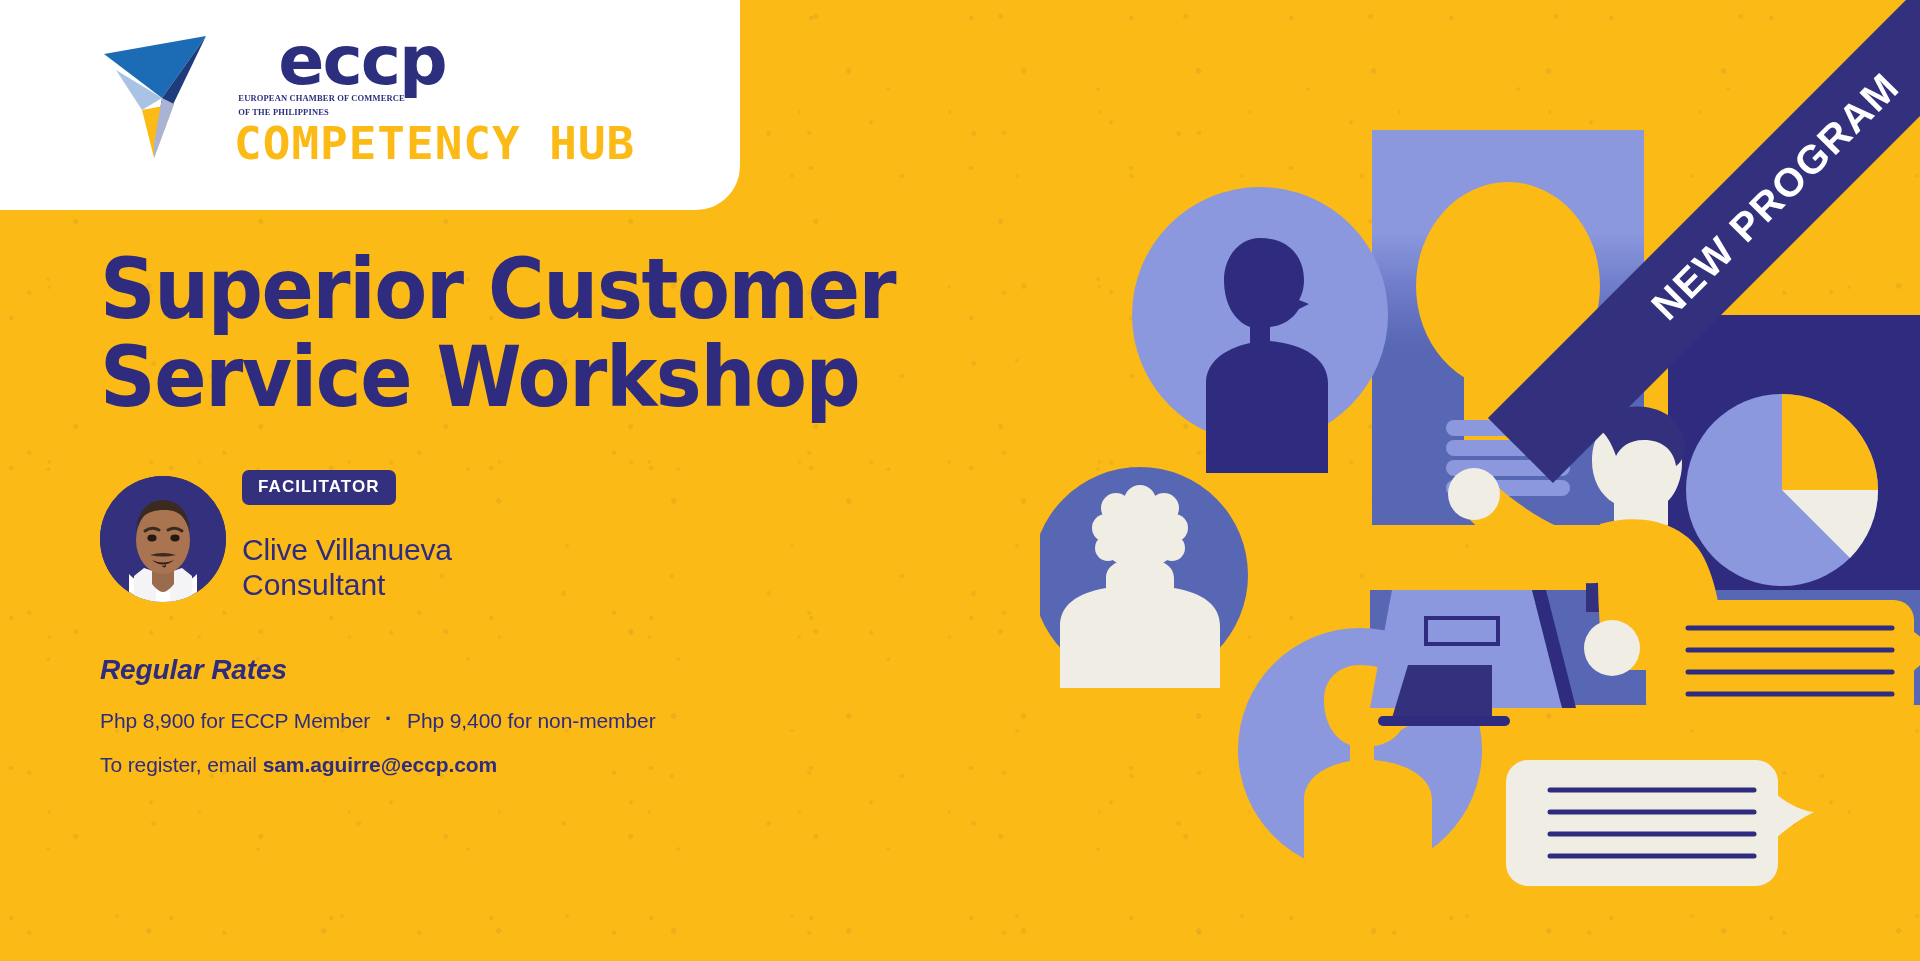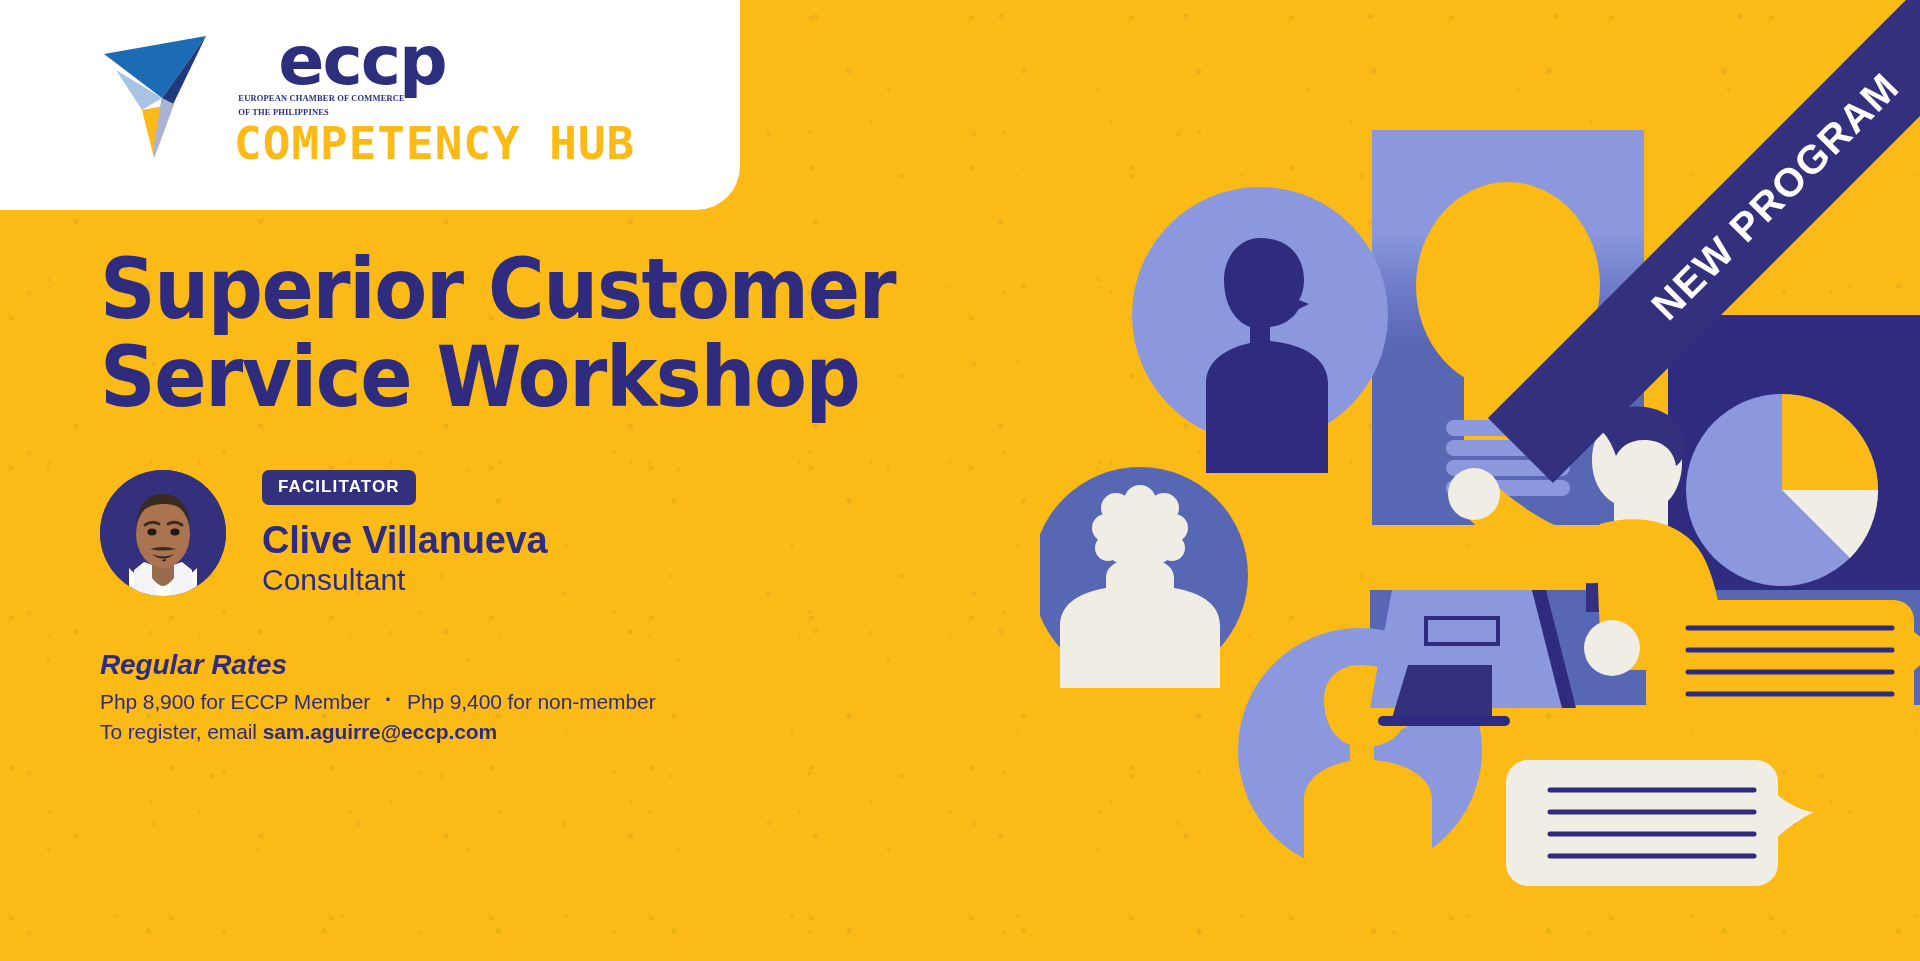--- a/index.html
+++ b/index.html
@@ -68,40 +68,40 @@
     transform:scaleX(.93);transform-origin:left center;margin:0;
   }
   .meta{margin-top:38px;}
   .meta-line{
     color:#2F2C80;font-size:29px;line-height:1.42;font-weight:400;
     letter-spacing:.1px;
   }
   .dot-sep{display:inline-block;margin:0 9px;font-weight:700;font-size:22px;vertical-align:2px;}
 
   
-  .fac{display:flex;align-items:center;gap:36px;margin-top:48px;}
+  .fac{display:flex;align-items:flex-end;gap:16px;margin-top:48px;}
   .avatar{
     width:126px;height:126px;border-radius:50%;overflow:hidden;flex:0 0 auto;
     background:#33317E;position:relative;
   }
   .fac-right{display:flex;flex-direction:column;}
   .badge{
     display:inline-block;align-self:flex-start;background:#33317E;color:#fff;
     font-size:17px;font-weight:700;letter-spacing:1.1px;
     padding:7px 16px 8px;border-radius:7px;
   }
   .fac-name{
-    color:#2F2C80;font-weight:700;font-size:38px;margin-top:14px;letter-spacing:-.2px;
+    color:#2F2C80;font-weight:400;font-size:30px;margin-top:28px;letter-spacing:-.2px;
   }
   .fac-role{color:#2F2C80;font-weight:400;font-size:30px;margin-top:1px;}
 
   
   .rates{margin-top:52px;color:#2F2C80;}
   .rates-head{font-weight:700;font-size:28px;letter-spacing:-.1px;font-style:italic;}
-  .rates-line{font-size:21px;margin-top:6px;letter-spacing:-.1px;}
+  .rates-line{font-size:21px;margin-top:20px;letter-spacing:-.1px;}
   .rates-line b{font-weight:700;}
 
   
   .illus{position:absolute;left:1040px;top:120px;width:880px;height:780px;z-index:10;}
   .illus svg{display:block;}
 </style>
 </head>
 <body>
 
 <div class="stage">

